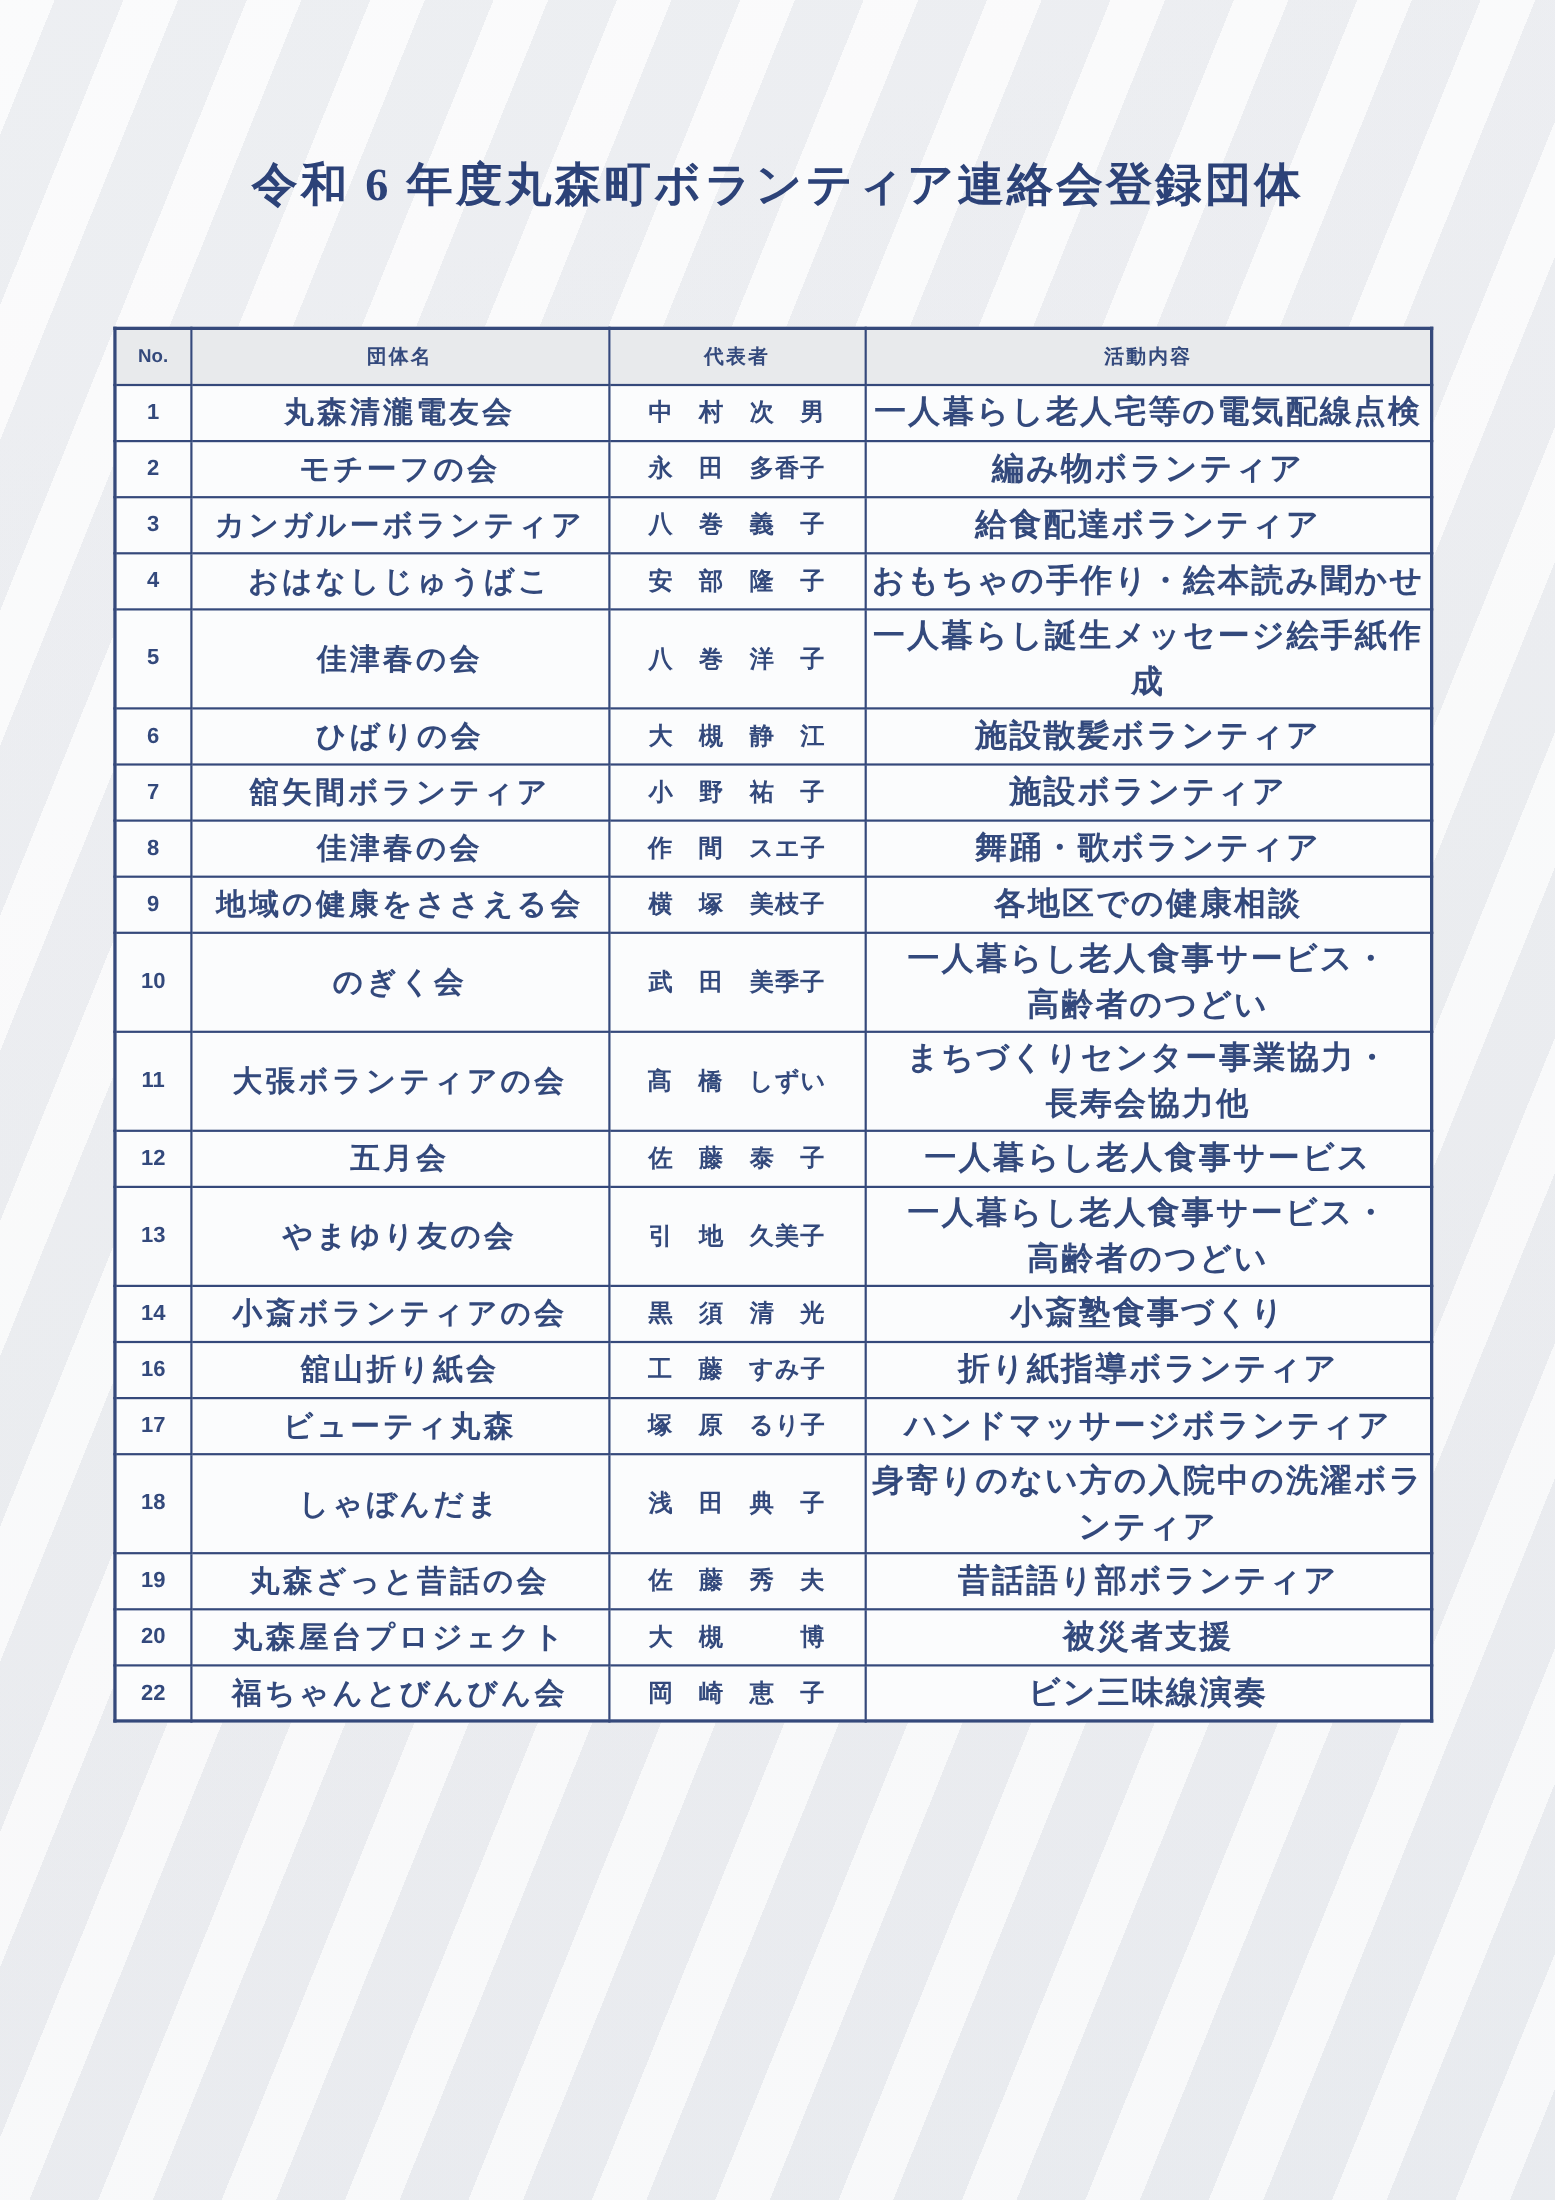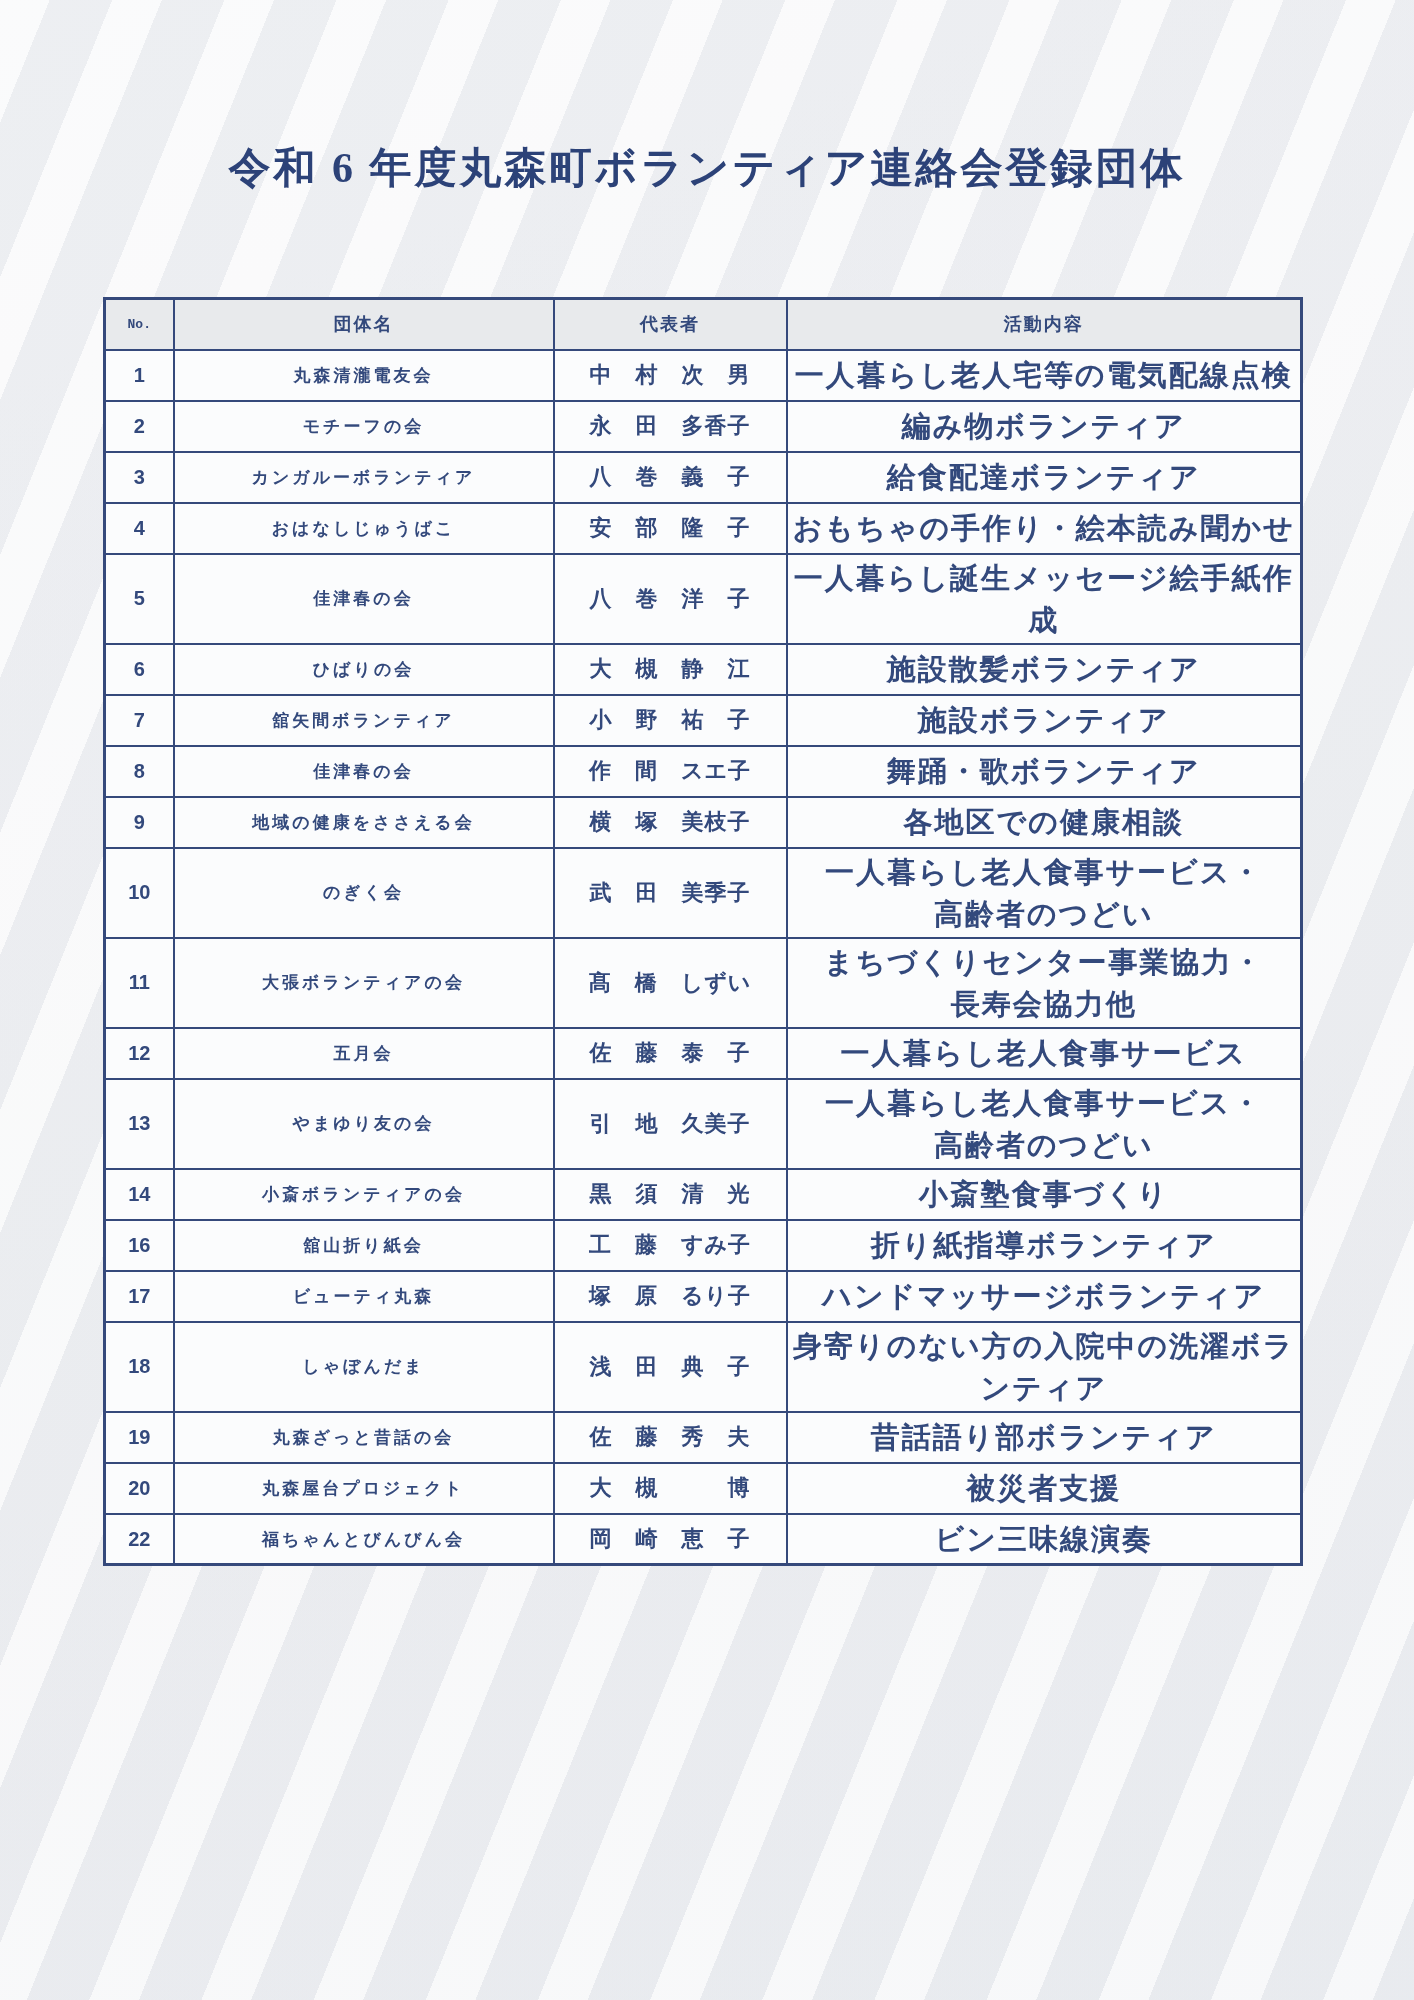--- a/index.html
+++ b/index.html
@@ -29,25 +29,25 @@
     border:3px solid #35497b;
   }
   th,td{
     border:2px solid #35497b;
     color:#33497c;font-weight:bold;
     text-align:center;vertical-align:middle;
     padding:2px 4px;overflow:hidden;
   }
   thead tr{height:51px;background:#e8eaec;}
   th{font-size:18px;letter-spacing:2px;}
-  th.h-no{font-size:13px;letter-spacing:0;font-family:Liberation Mono, monospace;}
+  th.h-no{font-size:17px;letter-spacing:0;}
   tbody tr{height:51px;}
   tbody tr.tall{height:81px;}
   td.c-no{font-size:20px;letter-spacing:0;}
-  td.c-group{font-size:17px;letter-spacing:3px;}
+  td.c-group{font-size:27px;letter-spacing:3px;}
   td.c-rep{font-size:22px;letter-spacing:1px;}
   td.c-act{font-size:29px;letter-spacing:2px;line-height:1.45;}
 </style>
 </head>
 <body>
 
 <div class="page-wrap">
   <h1 class="page-title">令和 6 年度丸森町ボランティア連絡会登録団体</h1>
 
   <table class="registry">

